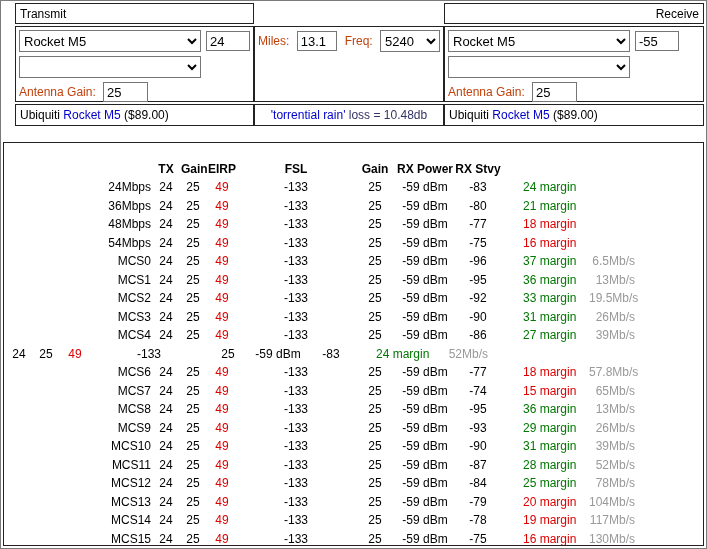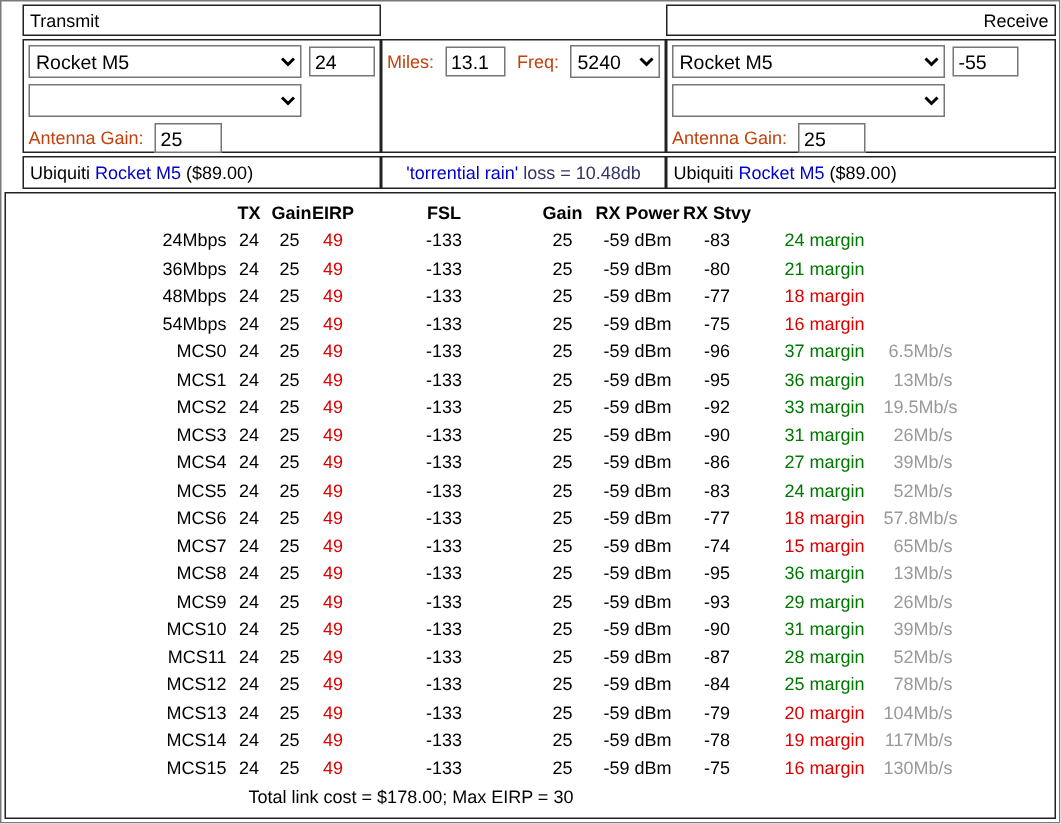--- a/index.html
+++ b/index.html
@@ -49,23 +49,23 @@
   .product-box, .rain-box {
     height: 22px; font-size: 12px;
     display: flex; align-items: center;
     padding: 0 4px; white-space: pre;
   }
   .rain-box { justify-content: center; }
   a.link { color: var(--link-blue, #0000cc); text-decoration: none; cursor: pointer; }
   .rain-text { color: var(--rain-text, #333366); }
 
   .table-box {
-    flex: 1; margin-top: 2px;
+    flex: 1; margin-top: 16px;
     border: 1px solid #222;
-    padding-top: 3px;
+    padding-top: 16px;
     overflow: hidden;
   }
   .trow {
     display: flex; align-items: center;
     height: 18.5px; font-size: 12px; color: #000;
     white-space: nowrap;
   }
   .thead { font-weight: bold; height: 19px; }
   .cell { flex: 0 0 auto; overflow: visible; }
   .c-rate     { width: 147px; text-align: right; }
@@ -276,21 +276,20 @@
           <span class="cell c-gain">25</span>
           <span class="cell c-eirp">49</span>
           <span class="cell c-fsl">-133</span>
           <span class="cell c-gain2">25</span>
           <span class="cell c-rx_power">-59 dBm</span>
           <span class="cell c-rx_stvy">-86</span>
           <span class="cell c-margin green">27 margin</span>
           <span class="cell c-speed">39Mb/s</span>
         </div>
         <div class="trow">
-          <span class="cell c-rate">MCS5</span>
           <span class="cell c-tx">24</span>
           <span class="cell c-gain">25</span>
           <span class="cell c-eirp">49</span>
           <span class="cell c-fsl">-133</span>
           <span class="cell c-gain2">25</span>
           <span class="cell c-rx_power">-59 dBm</span>
           <span class="cell c-rx_stvy">-83</span>
           <span class="cell c-margin green">24 margin</span>
           <span class="cell c-speed">52Mb/s</span>
         </div>

